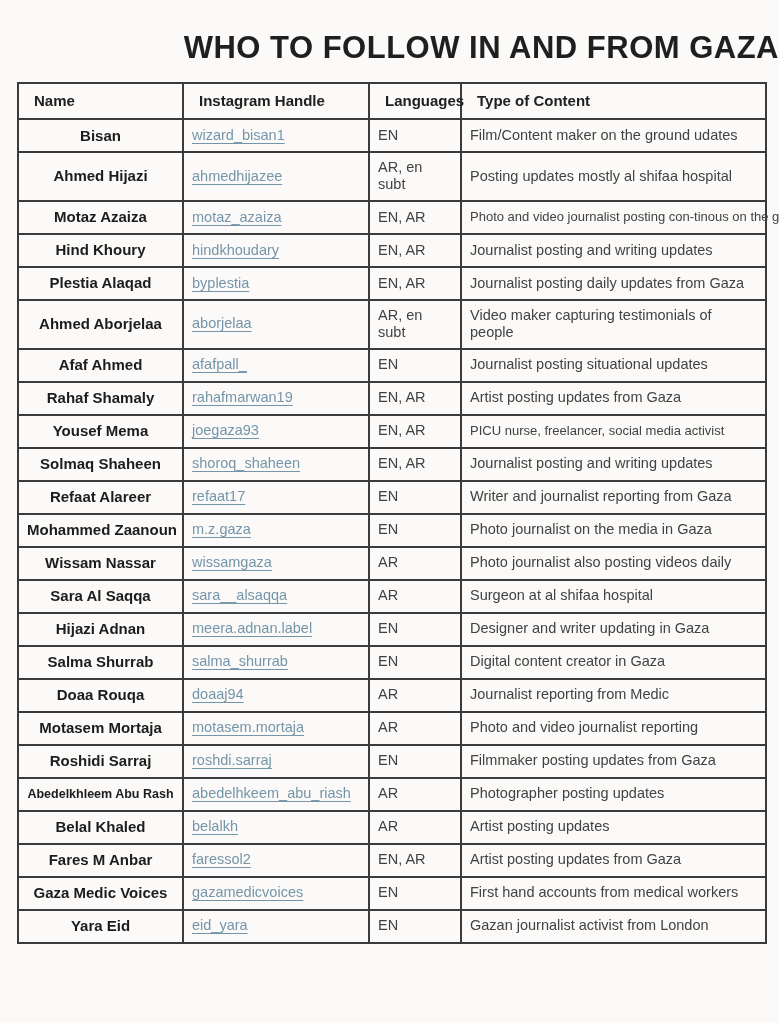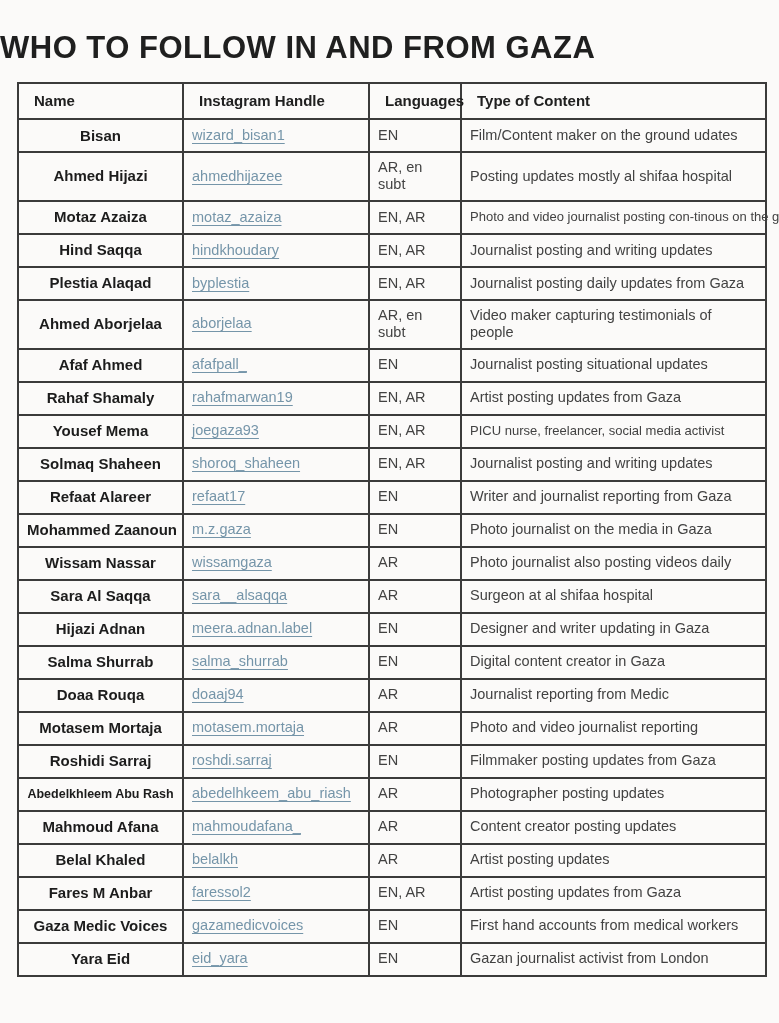--- a/index.html
+++ b/index.html
@@ -13,21 +13,21 @@
   *{box-sizing:border-box;margin:0;padding:0;}
   html,body{width:779px;}
   body{
     height:1023px;
     background:var(--background);
     font-family:"Liberation Sans", sans-serif;
     overflow:hidden;
   }
   .page{width:779px;height:1023px;padding-top:30px;}
   .page-title{
-    text-align:left;
+    text-align:right;
     font-size:31px;
     font-weight:800;
     letter-spacing:.5px;
     color:var(--title);
     margin-bottom:16px;
   }
   table.follow-table{
     border-collapse:collapse;
     margin-left:17px;
     width:748px;
@@ -113,21 +113,21 @@
       </tr>
         <tr>
         <td class="cell-name">Motaz Azaiza</td>
         <td class="cell-handle">
           <a class="handle-link">motaz_azaiza</a>
         </td>
         <td class="cell-lang">EN, AR</td>
         <td class="cell-content compact">Photo and video journalist posting con-tinous on the ground updates</td>
       </tr>
         <tr>
-        <td class="cell-name">Hind Saqqa</td>
+        <td class="cell-name">Hind Khoury</td>
         <td class="cell-handle">
           <a class="handle-link">hindkhoudary</a>
         </td>
         <td class="cell-lang">EN, AR</td>
         <td class="cell-content">Journalist posting and writing updates</td>
       </tr>
         <tr>
         <td class="cell-name">Plestia Alaqad</td>
         <td class="cell-handle">
           <a class="handle-link">byplestia</a>
@@ -247,28 +247,20 @@
         <td class="cell-lang">EN</td>
         <td class="cell-content">Filmmaker posting updates from Gaza</td>
       </tr>
         <tr>
         <td class="cell-name compact">Abedelkhleem Abu Rash</td>
         <td class="cell-handle">
           <a class="handle-link">abedelhkeem_abu_riash</a>
         </td>
         <td class="cell-lang">AR</td>
         <td class="cell-content">Photographer posting updates</td>
-      </tr>
-        <tr>
-        <td class="cell-name">Mahmoud Afana</td>
-        <td class="cell-handle">
-          <a class="handle-link">mahmoudafana_</a>
-        </td>
-        <td class="cell-lang">AR</td>
-        <td class="cell-content">Content creator posting updates</td>
       </tr>
         <tr>
         <td class="cell-name">Belal Khaled</td>
         <td class="cell-handle">
           <a class="handle-link">belalkh</a>
         </td>
         <td class="cell-lang">AR</td>
         <td class="cell-content">Artist posting updates</td>
       </tr>
         <tr>

